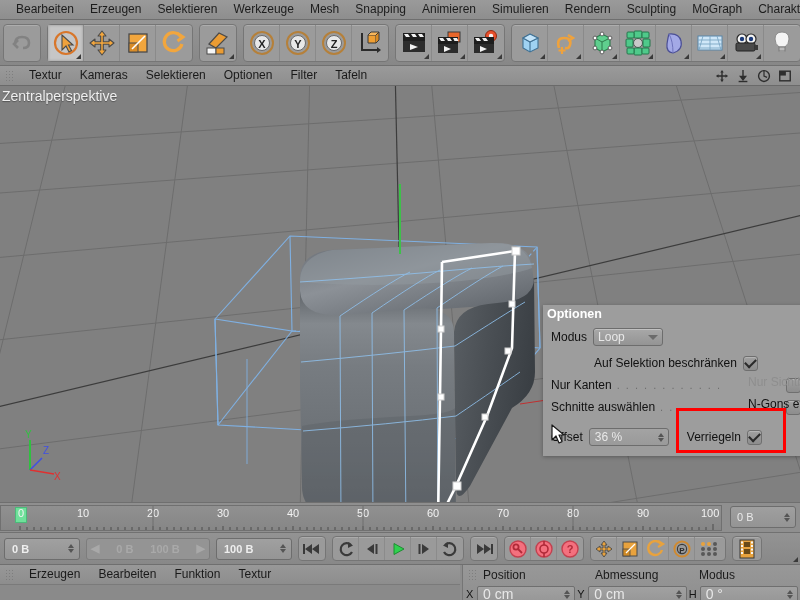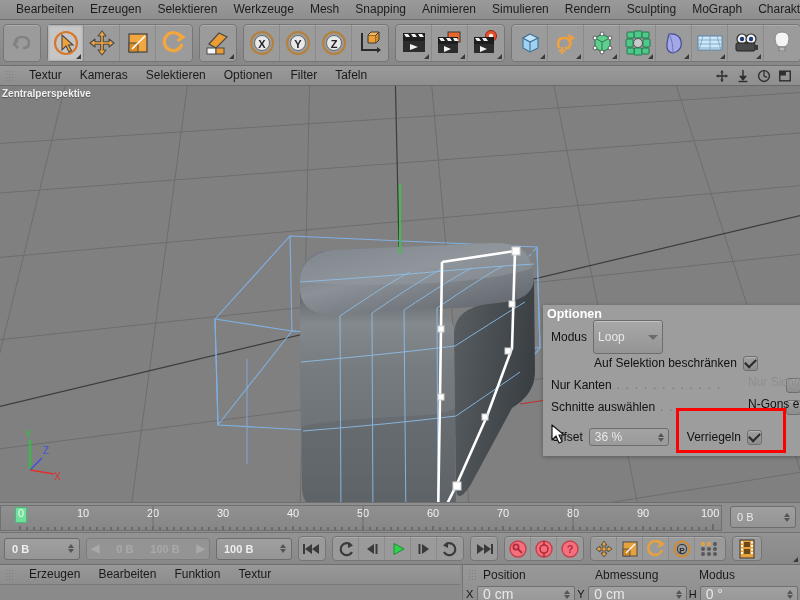--- a/index.html
+++ b/index.html
@@ -72,23 +72,22 @@
   .vpmenu .mi { padding: 0 9px; font-size: 12px; line-height: 19px; }
   .vpnav { margin-left: auto; display: flex; gap: 7px; padding-right: 8px; align-items:center; }
 
   
   .viewport {
     position: absolute; top: 86px; left: 0; width: 800px; height: 416px;
     background: #808080; overflow: hidden;
   }
   .vplabel {
     position: absolute; top: 2px; left: 2px;
-    color: #efefef; font-size: 10px; z-index: 5;
+    color: #efefef; font-size: 14px; z-index: 5;
     text-shadow: 0 1px 1px rgba(0,0,0,.35);
-    font-weight: bold;
   }
   .axisgizmo { position: absolute; left: 8px; bottom: 22px; z-index: 5; }
 
   
   .hud {
     position: absolute; left: 543px; top: 305px; width: 262px;
     background: #9d9d9d;
     z-index: 20;
     font-size: 12px;
     box-shadow: 0 1px 4px rgba(0,0,0,.3);
@@ -108,21 +107,21 @@
     border: 1px solid #6f6f6f;
     display: inline-flex; align-items: center; justify-content: center;
     box-shadow: inset 0 1px 1px rgba(255,255,255,.25);
   }
   .cbox.on::after {
     content: ""; width: 9px; height: 5px;
     border-left: 2px solid #2a2a2a; border-bottom: 2px solid #2a2a2a;
     transform: rotate(-45deg) translate(1px,-1px);
   }
   .dd {
-    height: 34px; min-width: 70px; margin-left: 6px;
+    height: 18px; min-width: 70px; margin-left: 6px;
     background: linear-gradient(#a8a8a8, #949494);
     border: 1px solid #6d6d6d; border-radius: 3px;
     display: flex; align-items: center; padding: 0 4px;
     box-shadow: inset 0 1px 0 rgba(255,255,255,.3);
   }
   .dd .ddtxt { color: #e8e8e8; font-size: 12px; flex: 1; }
   .dd .ddarrow {
     width: 0; height: 0; margin-left: 4px;
     border-left: 5px solid transparent; border-right: 5px solid transparent;
     border-top: 5px solid #6b6b6b;

